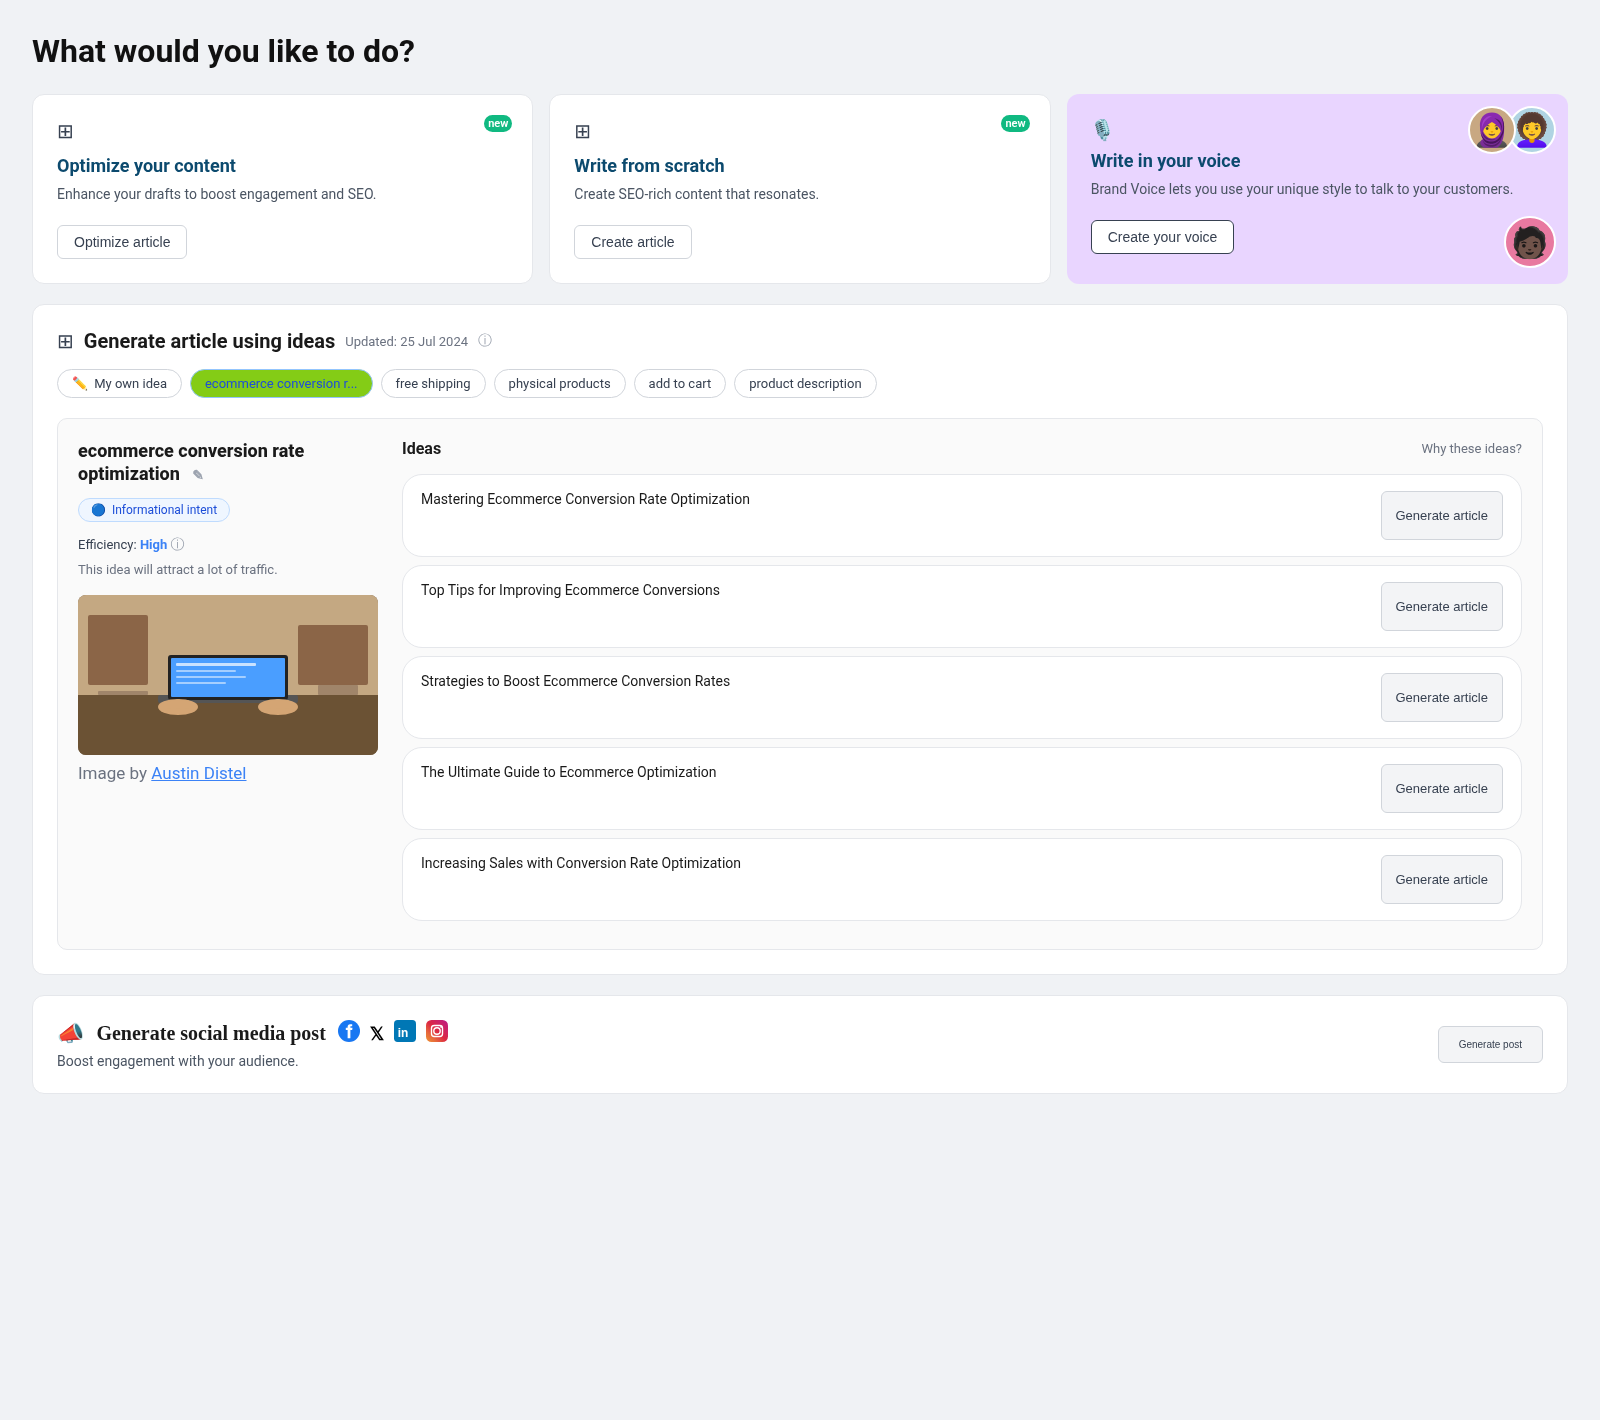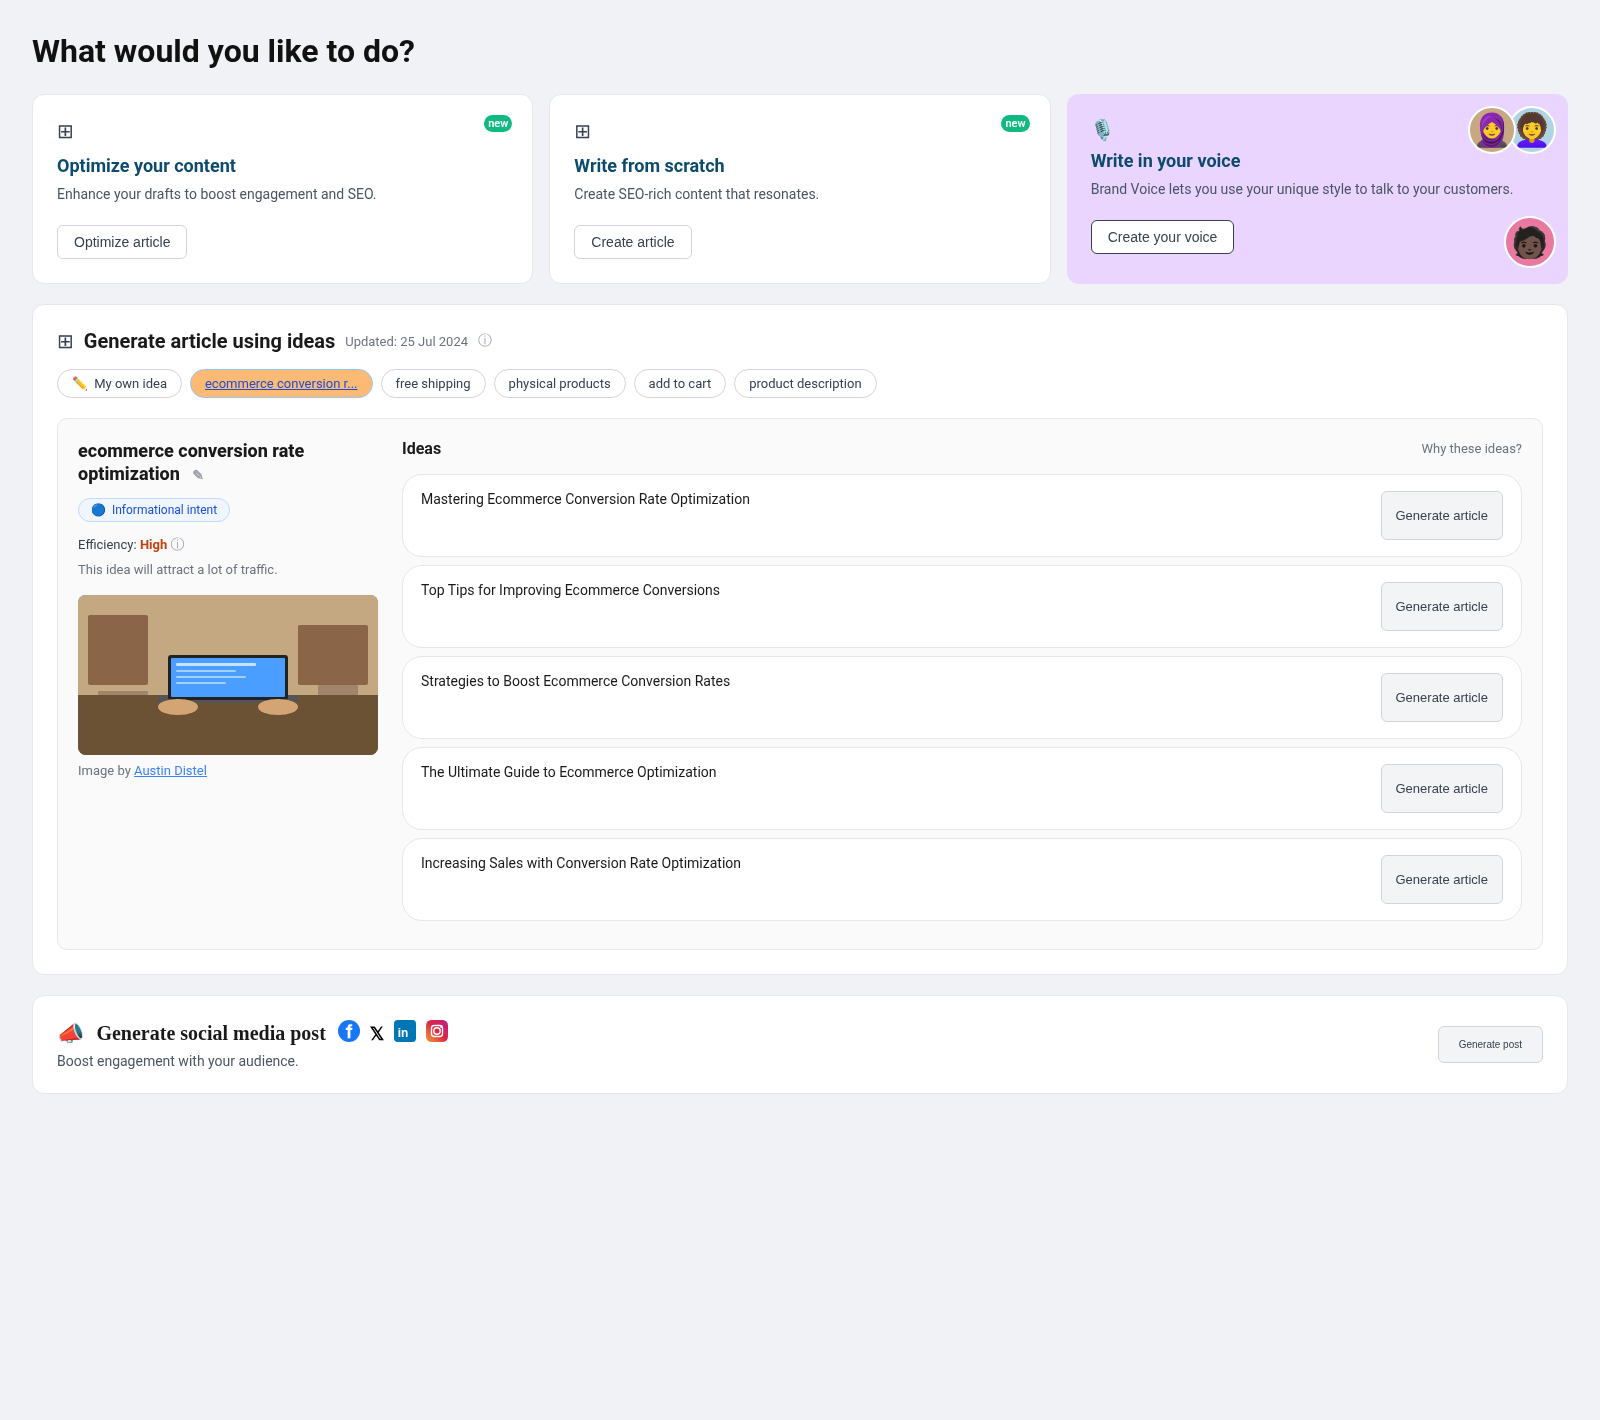--- a/index.html
+++ b/index.html
@@ -141,24 +141,23 @@
       border-radius: 20px;
       padding: 6px 14px;
       font-size: 13px;
       color: #374151;
       cursor: pointer;
       display: flex;
       align-items: center;
       gap: 6px;
     }
     .tag.active {
-      background: #fdba74;
+      background: #84cc16;
       border-color: #93c5fd;
       color: #1d4ed8;
-      text-decoration: underline;
     }
     
     .content-grid {
       display: grid;
       grid-template-columns: 300px 1fr;
       gap: 24px;
       border: 1px solid #e5e7eb;
       border-radius: 10px;
       padding: 20px;
       background: #fafafa;
@@ -187,38 +186,38 @@
       padding: 4px 12px;
       font-size: 12px;
       color: #1d4ed8;
       margin-bottom: 14px;
     }
     .efficiency-row {
       font-size: 13px;
       color: #374151;
       margin-bottom: 6px;
     }
-    .efficiency-row .high { color: #c2410c; font-weight: 700; }
+    .efficiency-row .high { color: #3b82f6; font-weight: 700; }
     .idea-sub {
       font-size: 13px;
       color: #6b7280;
       margin-bottom: 16px;
       line-height: 1.5;
     }
     .idea-image {
       width: 100%;
       height: 160px;
       background: #d1d5db;
       border-radius: 8px;
       margin-bottom: 8px;
       overflow: hidden;
       position: relative;
     }
     .image-caption {
-      font-size: 13px;
+      font-size: 17px;
       color: #6b7280;
     }
     .image-caption a {
       color: #3b82f6;
       text-decoration: underline;
     }
 
     
     .right-panel {}
     .ideas-header {

